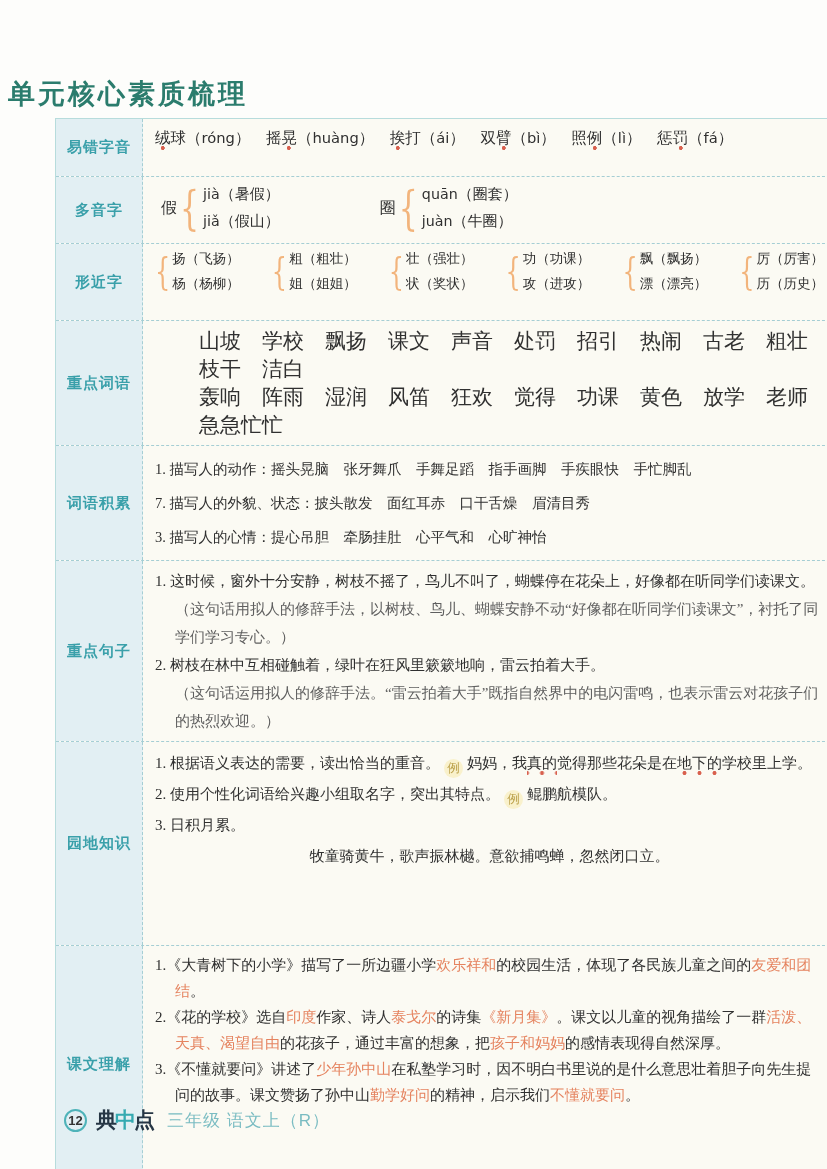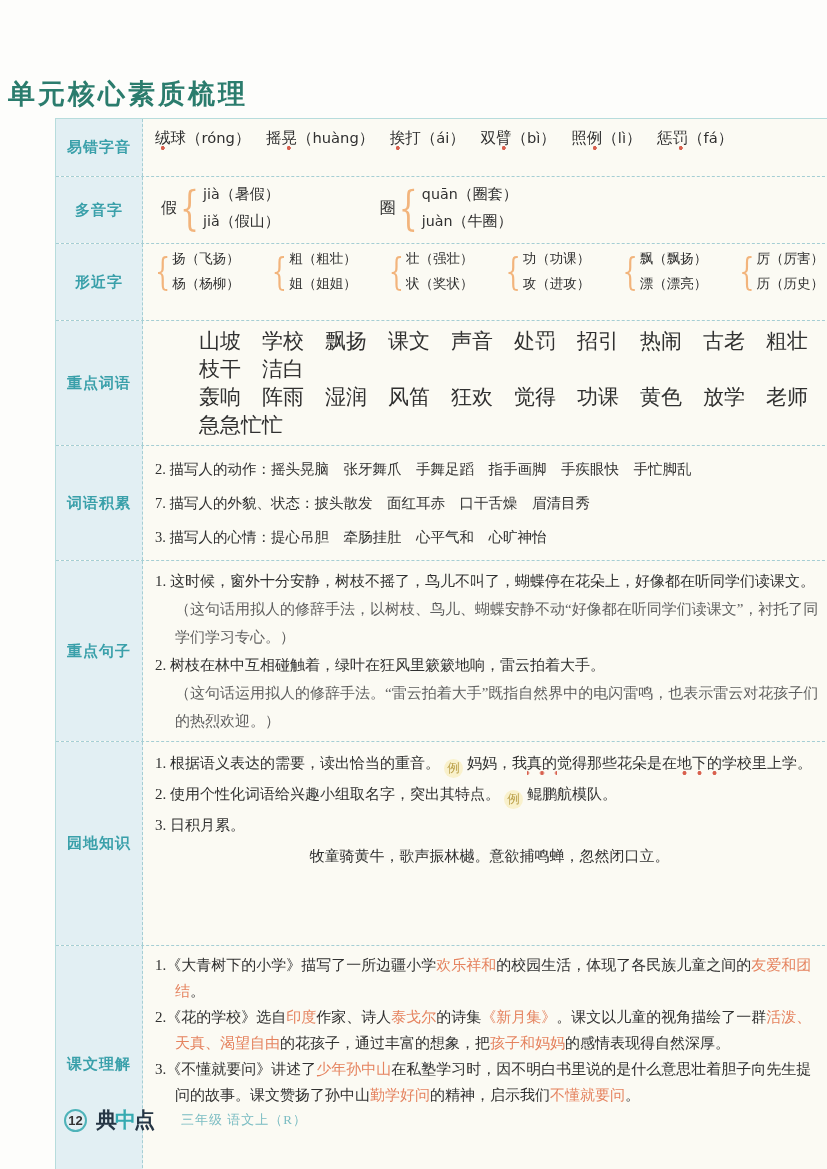--- a/index.html
+++ b/index.html
@@ -78,21 +78,21 @@
   }
   .pagenum{
     width:23px;height:23px;border-radius:50%;
     border:2px solid var(--c-circle);box-sizing:border-box;
     display:inline-flex;align-items:center;justify-content:center;
     font-family:"Liberation Sans",sans-serif;font-weight:bold;font-size:13px;color:#333;
   }
   .brand{font-family:"Liberation Sans",sans-serif;font-weight:bold;font-size:21px;letter-spacing:-2px;}
   .lg-dark{color:var(--c-logo_dark);}
   .lg-teal{color:var(--c-logo_teal);}
-  .edition{font-family:Liberation Serif, serif;font-size:13px;color:var(--c-footer_text);letter-spacing:1px;margin-left:19px;}
+  .edition{font-family:Liberation Sans, sans-serif;font-size:17px;color:var(--c-footer_text);letter-spacing:1px;margin-left:5px;}
 </style>
 </head>
 <body>
 
 <h1 class="page-title">单元核心素质梳理</h1>
 
 <div class="summary-table" id="table">
     <div class="trow" style="min-height: 57px;">
       <div class="lcell">
         <span class="ltext">易错字音</span>
@@ -184,21 +184,21 @@
       <div class="ccell" style="font-size: 21px; line-height: 28px;">
         <div class="cline"><span class="seg">山坡　学校　飘扬　课文　声音　处罚　招引　热闹　古老　粗壮　枝干　洁白</span></div>
         <div class="cline"><span class="seg">轰响　阵雨　湿润　风笛　狂欢　觉得　功课　黄色　放学　老师　急急忙忙</span></div>
       </div>
     </div>
     <div class="trow" style="min-height: 106px;">
       <div class="lcell">
         <span class="ltext">词语积累</span>
       </div>
       <div class="ccell" style="font-size: 14.5px; line-height: 34px;">
-        <div class="cline hang"><span class="seg">2. 描写人的动作：摇头晃脑　张牙舞爪　手舞足蹈　指手画脚　手疾眼快　手忙脚乱</span></div>
+        <div class="cline hang"><span class="seg">1. 描写人的动作：摇头晃脑　张牙舞爪　手舞足蹈　指手画脚　手疾眼快　手忙脚乱</span></div>
         <div class="cline hang"><span class="seg">7. 描写人的外貌、状态：披头散发　面红耳赤　口干舌燥　眉清目秀</span></div>
         <div class="cline hang"><span class="seg">3. 描写人的心情：提心吊胆　牵肠挂肚　心平气和　心旷神怡</span></div>
       </div>
     </div>
     <div class="trow" style="min-height: 172px;">
       <div class="lcell">
         <span class="ltext">重点句子</span>
       </div>
       <div class="ccell" style="font-size: 15px; line-height: 28px;">
         <div class="cline hang"><span class="seg">1. 这时候，窗外十分安静，树枝不摇了，鸟儿不叫了，蝴蝶停在花朵上，好像都在听同学们读课文。</span><span class="seg-note">（这句话用拟人的修辞手法，以树枝、鸟儿、蝴蝶安静不动“好像都在听同学们读课文”，衬托了同学们学习专心。）</span></div>

